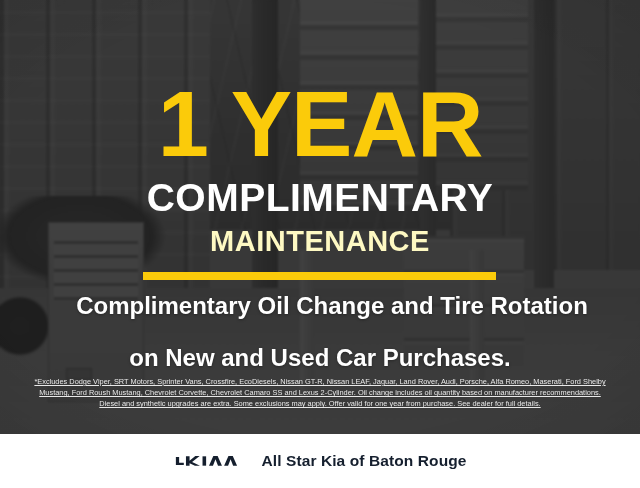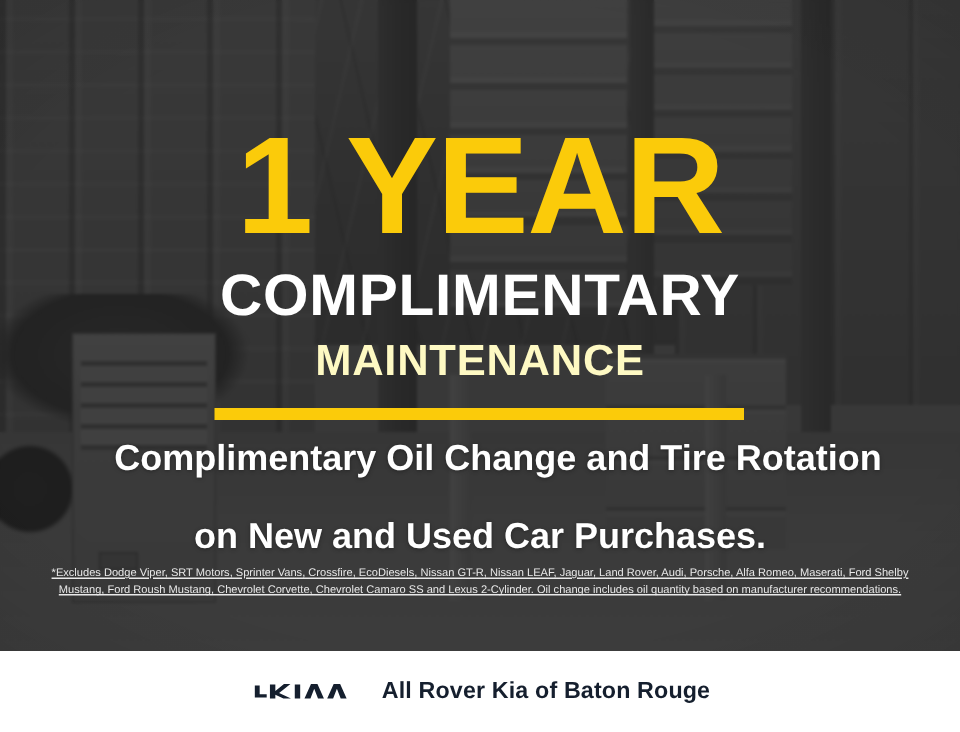--- a/index.html
+++ b/index.html
@@ -262,28 +262,29 @@
 
     <div class="divider"></div>
 
     <div class="offer-line1">Complimentary Oil Change and Tire Rotation</div>
 
     <div class="offer-line2">on New and Used Car Purchases.</div>
 
     <div class="disclaimer">
       <div>*Excludes Dodge Viper, SRT Motors, Sprinter Vans, Crossfire, EcoDiesels, Nissan GT-R, Nissan LEAF, Jaguar, Land Rover, Audi, Porsche, Alfa Romeo, Maserati, Ford Shelby</div>
       <div>Mustang, Ford Roush Mustang, Chevrolet Corvette, Chevrolet Camaro SS and Lexus 2-Cylinder. Oil change includes oil quantity based on manufacturer recommendations.</div>
+      <div>Diesel and synthetic upgrades are extra. Some exclusions may apply. Offer valid for one year from purchase. See dealer for full details.</div>
     </div>
 
   </div>
 
   <div class="logobar">
     <svg class="kia-mark" viewBox="0 0 200 50" aria-hidden="true">
       <path fill="#151F2E" d="M8 14 L8 36 L30 36 L30 30 L17 30 L17 14 Z"></path>
       <path fill="#151F2E" d="M36 12 L46 12 L46 24 L62 11 L74 11 L53 28 L75 38 L61 38 L46 31 L46 38 L36 38 Z"></path>
       <path fill="#151F2E" d="M82 12 L92 12 L92 38 L82 38 Z"></path>
       <path fill="#151F2E" d="M100 38 L112 11 L124 11 L136 38 L125 38 L118 20 L111 38 Z"></path>
       <path fill="#151F2E" d="M142 38 L154 11 L166 11 L178 38 L167 38 L160 20 L153 38 Z"></path>
     </svg>
-    <div class="dealer-name">All Rover Kia of Baton Rouge</div>
+    <div class="dealer-name">All Star Kia of Baton Rouge</div>
   </div>
 
 </div>
 
 </body></html>

